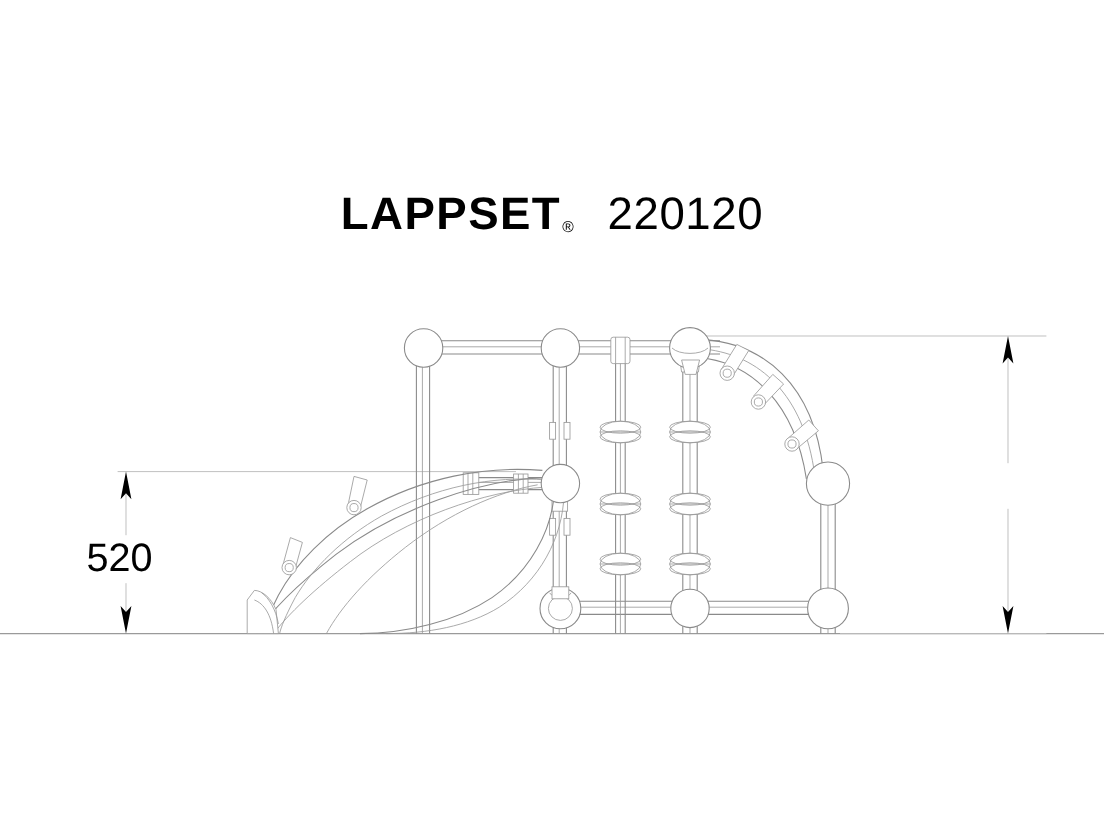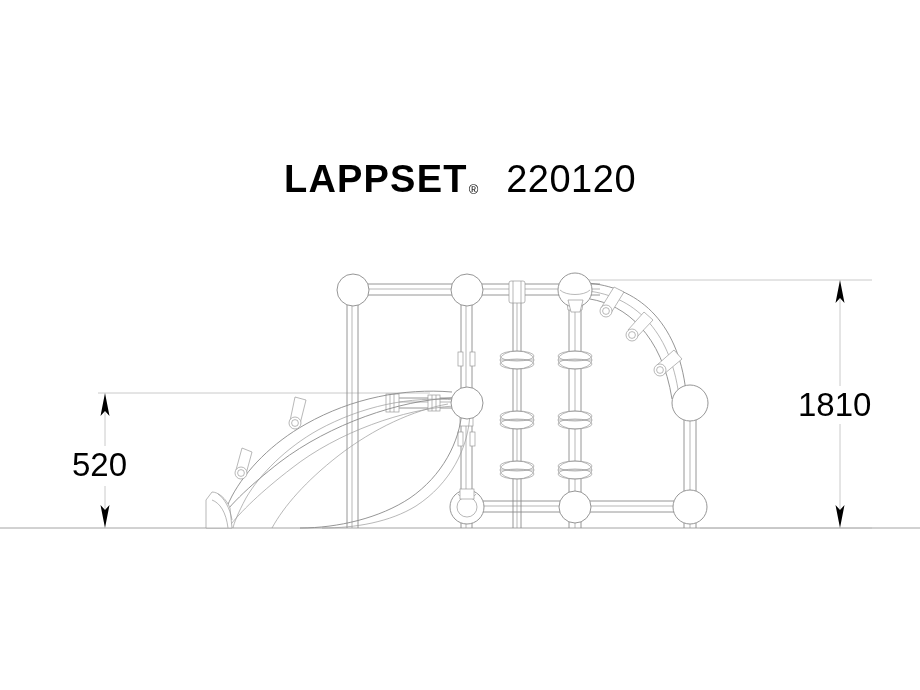--- a/index.html
+++ b/index.html
@@ -82,21 +82,20 @@
 </head>
 <body>
 
 <div id="drawing-root">
 
   <div class="title-block">
     <span class="brand-name">LAPPSET</span><span class="brand-reg">®</span><span class="model-code">220120</span>
   </div>
 
   <div class="dim-label" id="dim-label-960">520</div>
-  <div class="dim-label" id="dim-label-1810">1810</div>
 
   <svg class="layer" viewBox="0 0 920 690">
     <defs>
       <style>
         .ln   { stroke:#8a8a8a; stroke-width:0.9; fill:none; }
         .ln-t { stroke:#9a9a9a; stroke-width:0.7; fill:none; }
         .ln-d { stroke:#aaaaaa; stroke-width:0.7; fill:none; }
         .ln-b { stroke:#555555; stroke-width:0.8; fill:none; }
         .fillw { fill:#ffffff; stroke:#8a8a8a; stroke-width:0.9; }
         .fillw-t { fill:#ffffff; stroke:#9a9a9a; stroke-width:0.7; }

